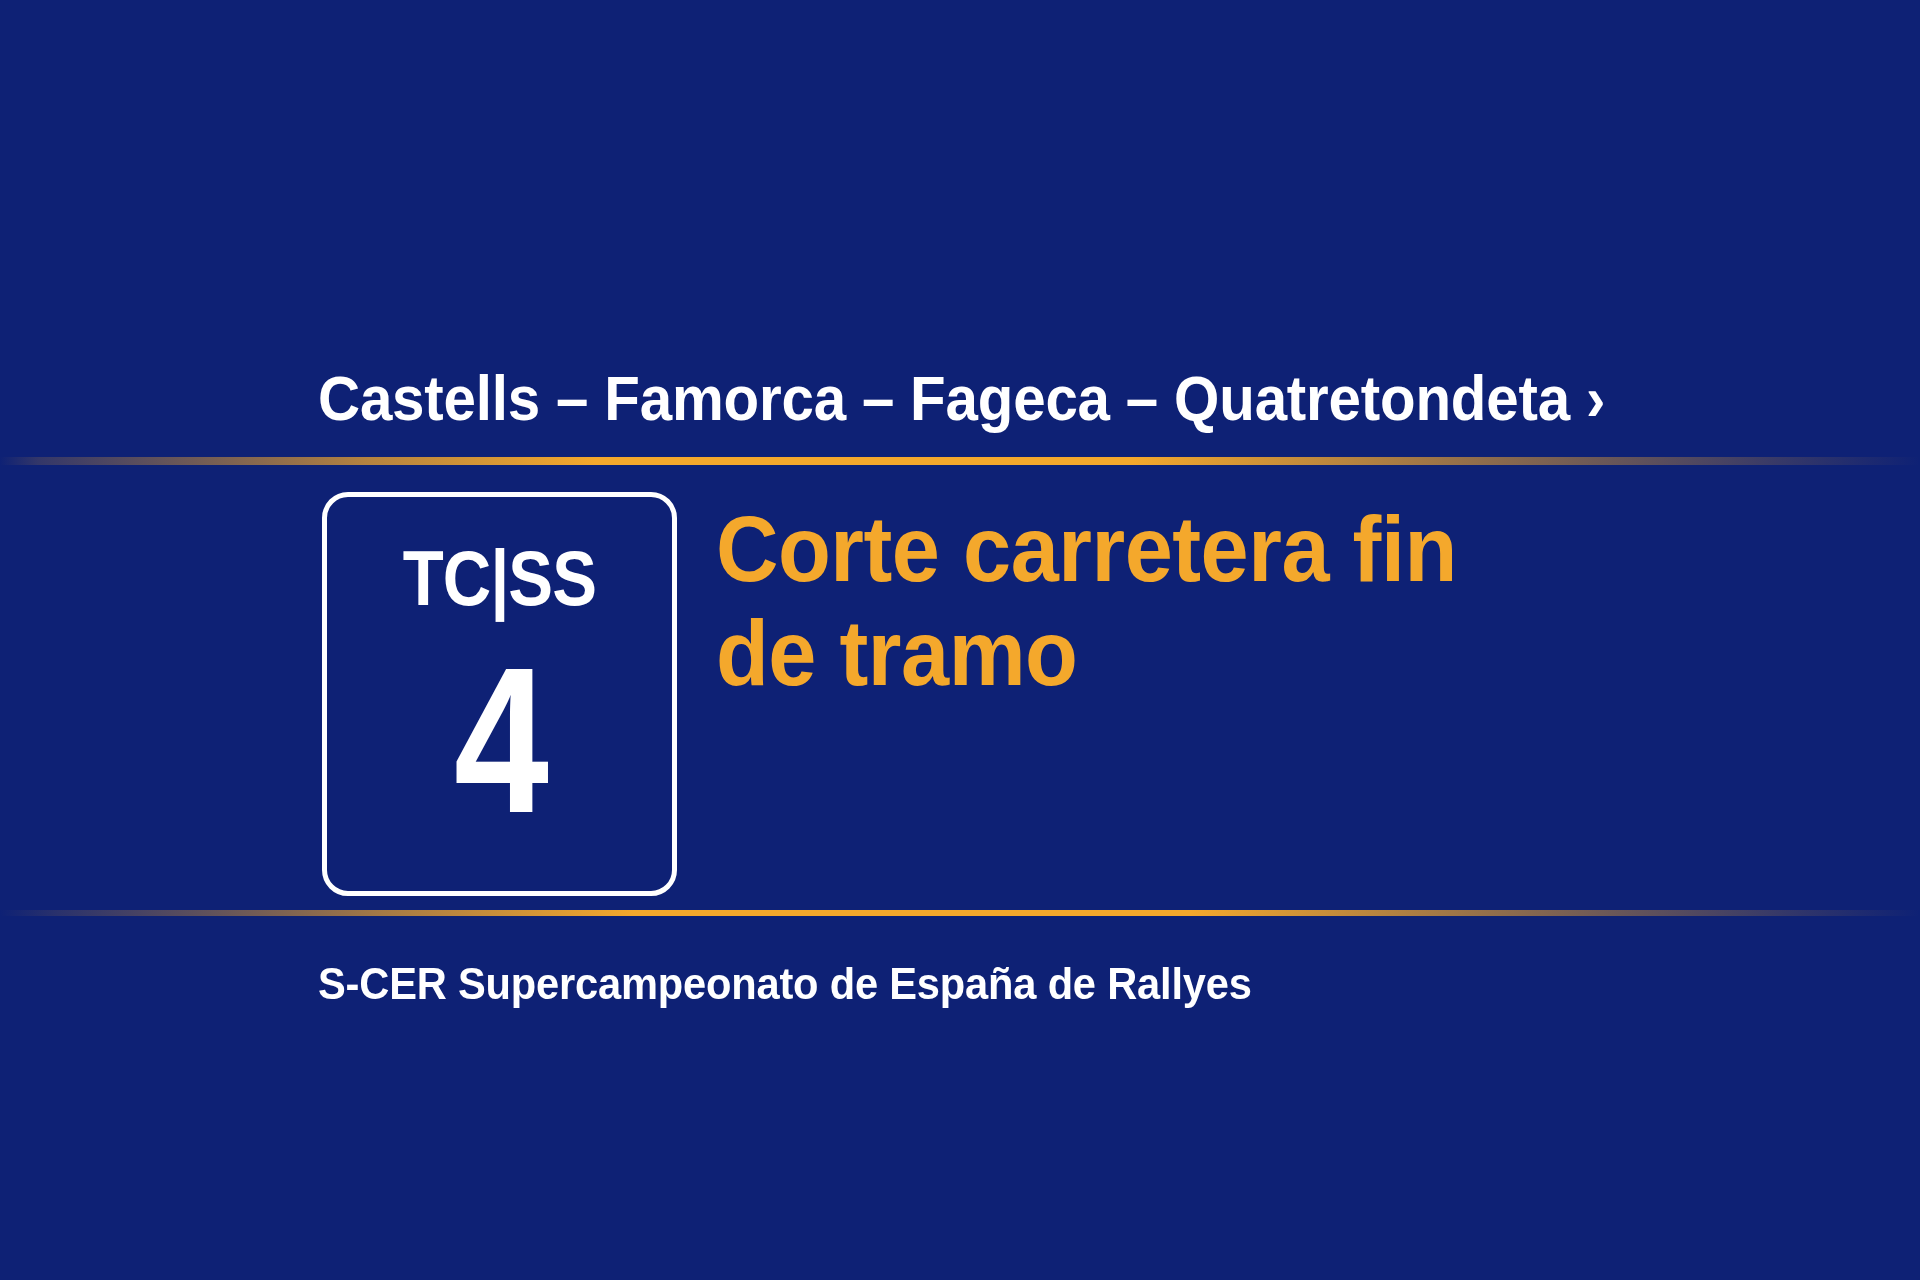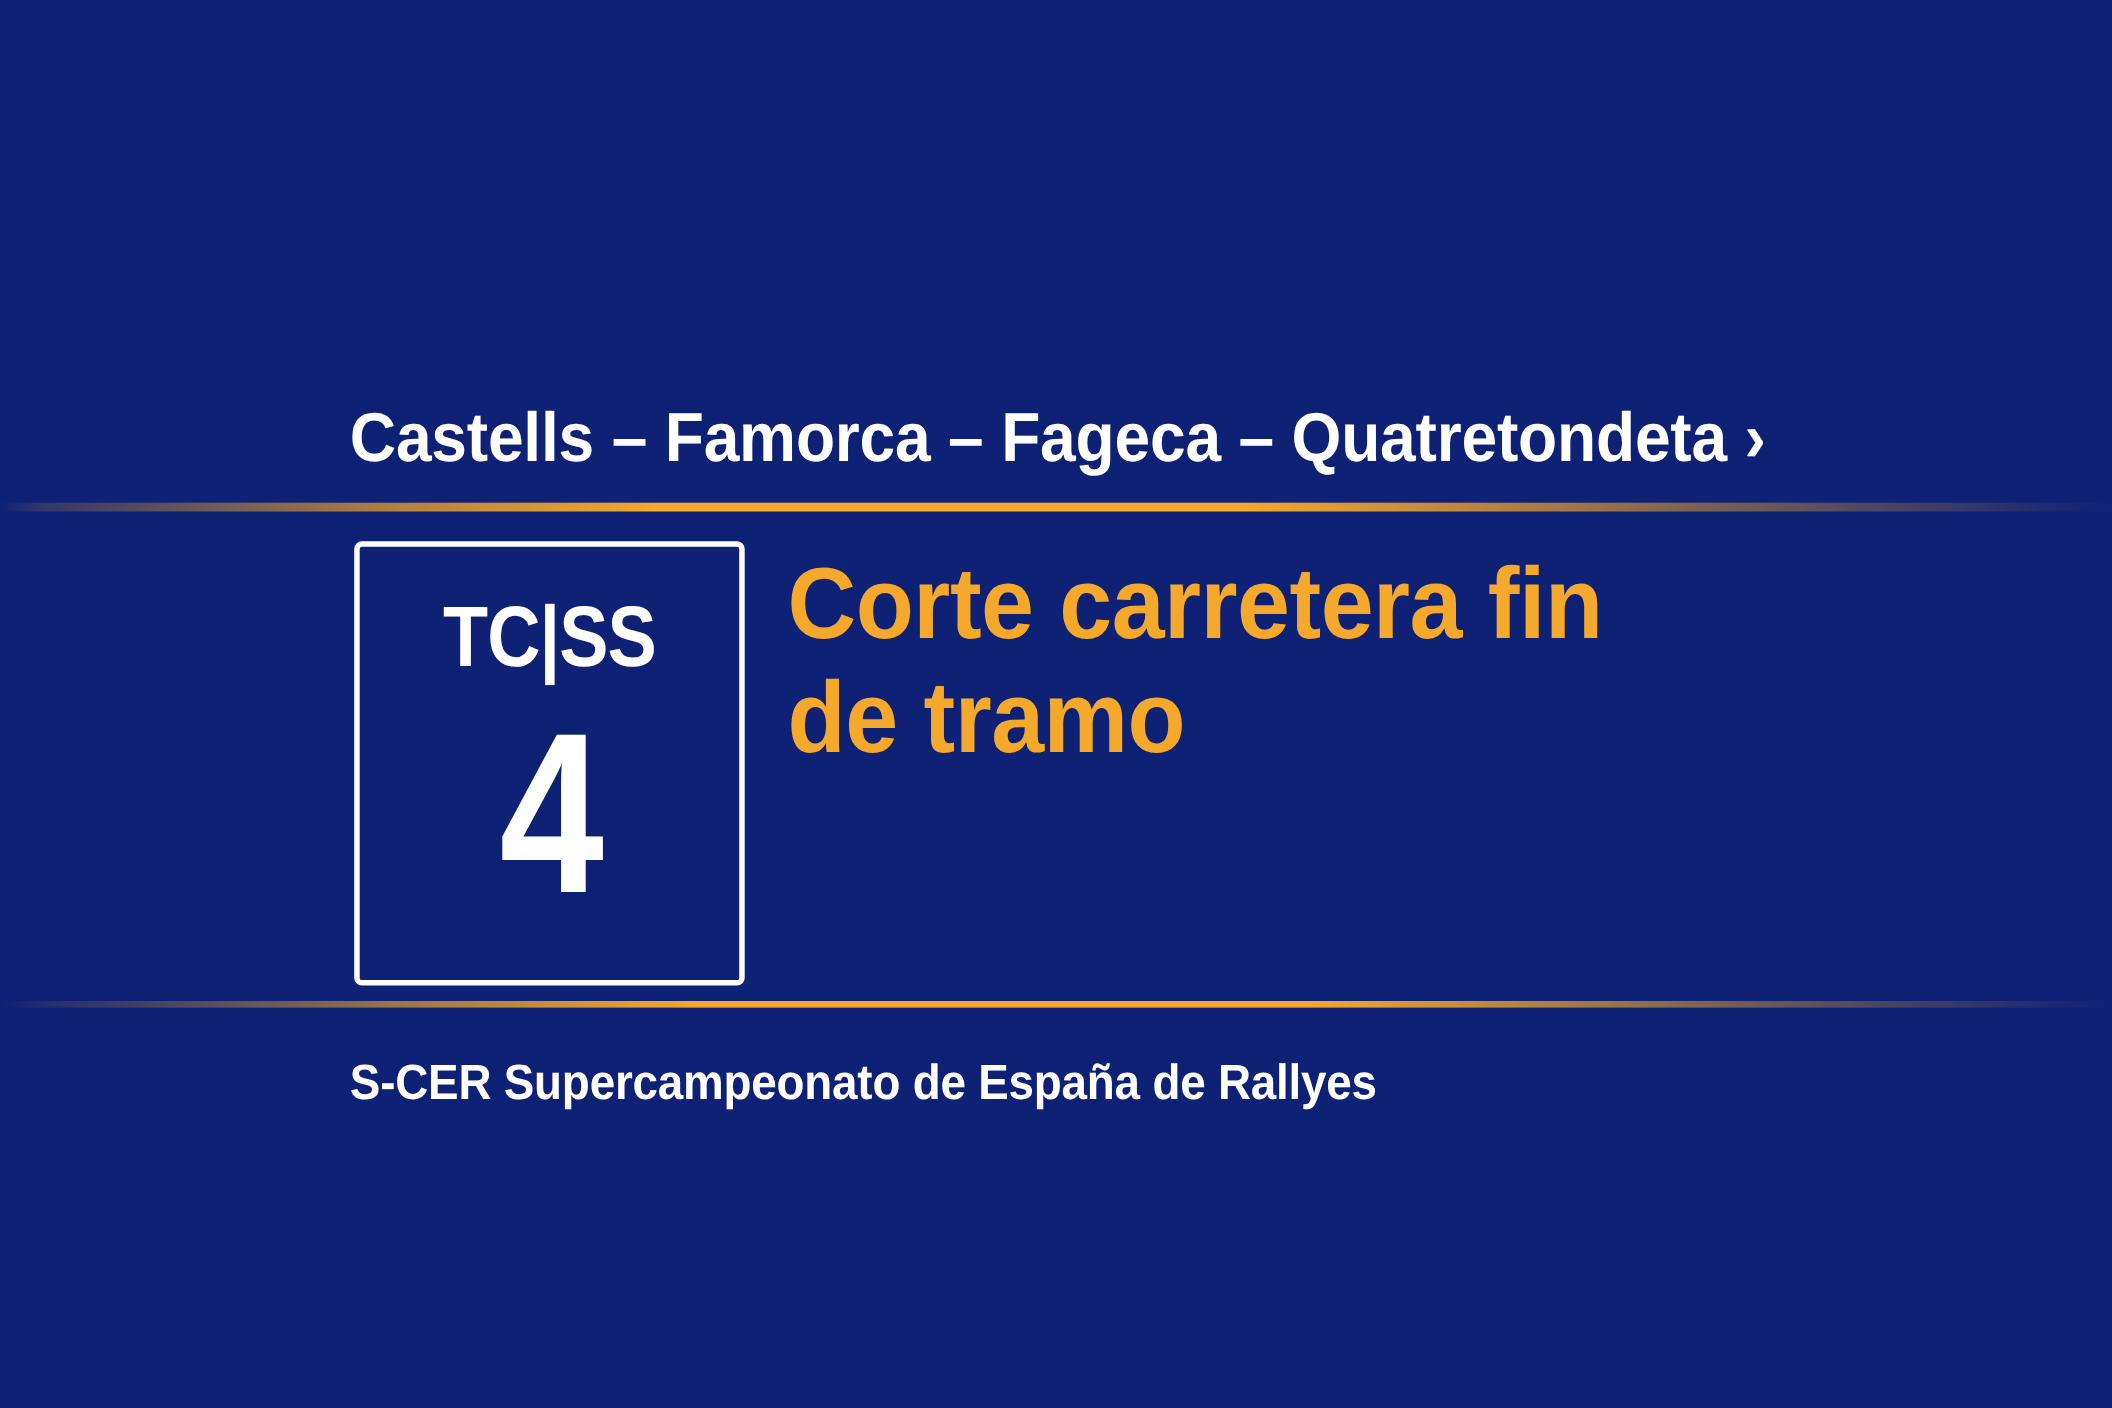--- a/index.html
+++ b/index.html
@@ -97,21 +97,21 @@
 
   
   .badge {
     position: absolute;
     left: 4px;
     top: 4px;
     width: 355px;
     height: 404px;
     box-sizing: border-box;
     border: 5px solid #ffffff;
-    border-radius: 7px;
+    border-radius: 26px;
     background: #0e2175;
     display: flex;
     flex-direction: column;
     align-items: center;
   }
   .badge-code {
     margin-top: 42px;
     color: #ffffff;
     font-size: 78px;
     font-weight: 700;

